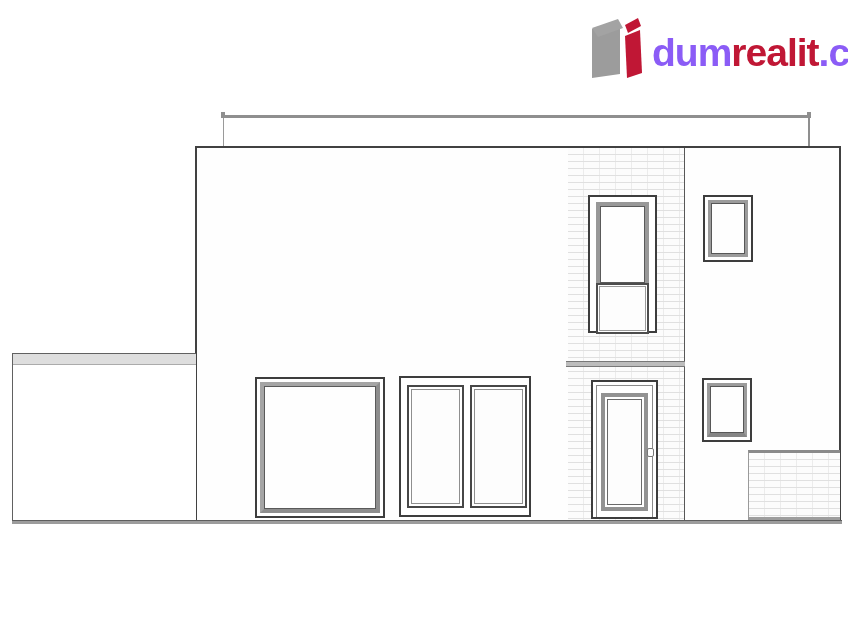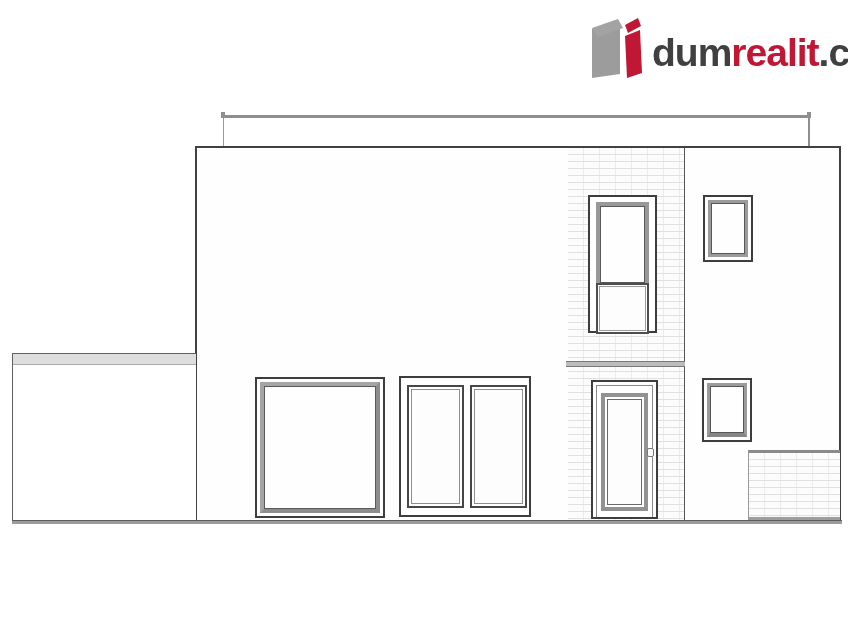--- a/index.html
+++ b/index.html
@@ -7,21 +7,21 @@
     position:relative;width:848px;height:636px;background:#ffffff;
     overflow:hidden;font-family:"Liberation Sans",sans-serif;
   }
   .abs{position:absolute;box-sizing:border-box;}
 
   
   .logo-text{
     position:absolute;left:652px;top:33px;font-size:39px;font-weight:bold;
     letter-spacing:-1px;white-space:nowrap;line-height:1;
   }
-  .lg-gray{color:#404040;}
+  .lg-gray{color:#8b5cf6;}
   .lg-red{color:#c01735;}
 
   
   .roof-band{
     left:223px;top:115px;width:587px;height:31px;background:#ffffff;
     border-top:3px solid #8f8f8f;border-left:1px solid #9a9a9a;border-right:2px solid #8f8f8f;
   }
   .roof-cap{width:4px;height:6px;background:#8f8f8f;top:112px;}
 
   .facade{

